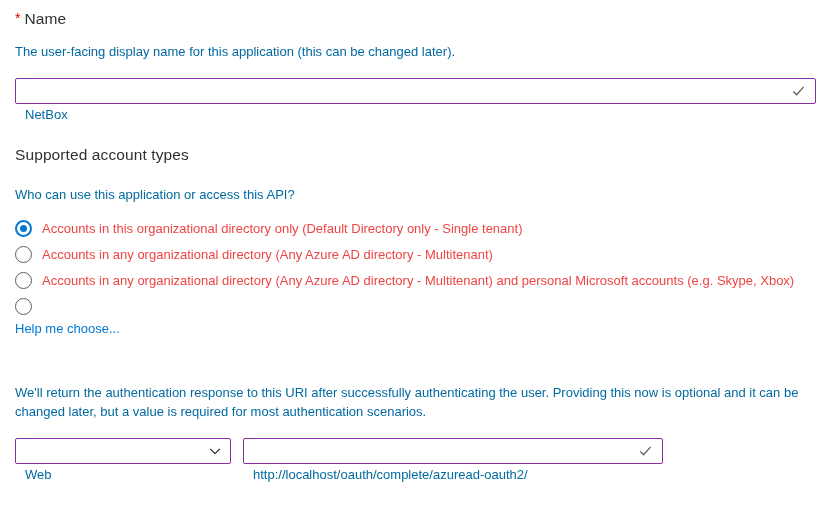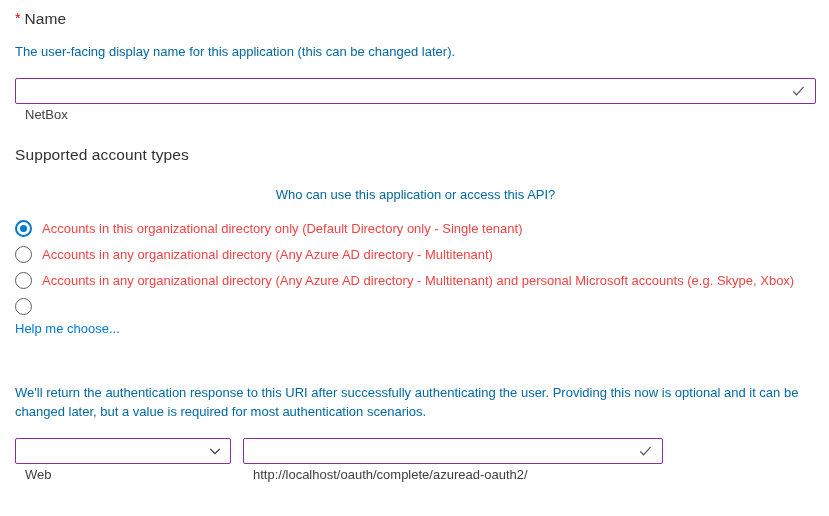--- a/index.html
+++ b/index.html
@@ -38,37 +38,37 @@
     height: 26px;
     border: 1.5px solid #8a2da5;
     border-radius: 2px;
     background: #ffffff;
     display: flex;
     align-items: center;
   }
   .name-field { width: 801px; }
   .field-value {
     font-size: 13px;
-    color: #404040;
+    color: #0369a1;
     padding-left: 9px;
     white-space: nowrap;
     overflow: hidden;
     margin-top: 47px;
   }
   .check-icon {
     position: absolute;
     right: 9px; top: 50%;
     transform: translateY(-50%);
     width: 15px; height: 15px;
     display: inline-flex;
   }
 
   
   .account-types { margin-top: 42px; }
-  .question { margin-top: 21px; text-align: center; }
+  .question { margin-top: 21px; }
   .radio-group { margin-top: 11px; }
   .radio-row {
     display: flex;
     align-items: center;
     height: 26px;
     cursor: default;
   }
   .radio-outer {
     width: 17px; height: 17px;
     border-radius: 50%;

